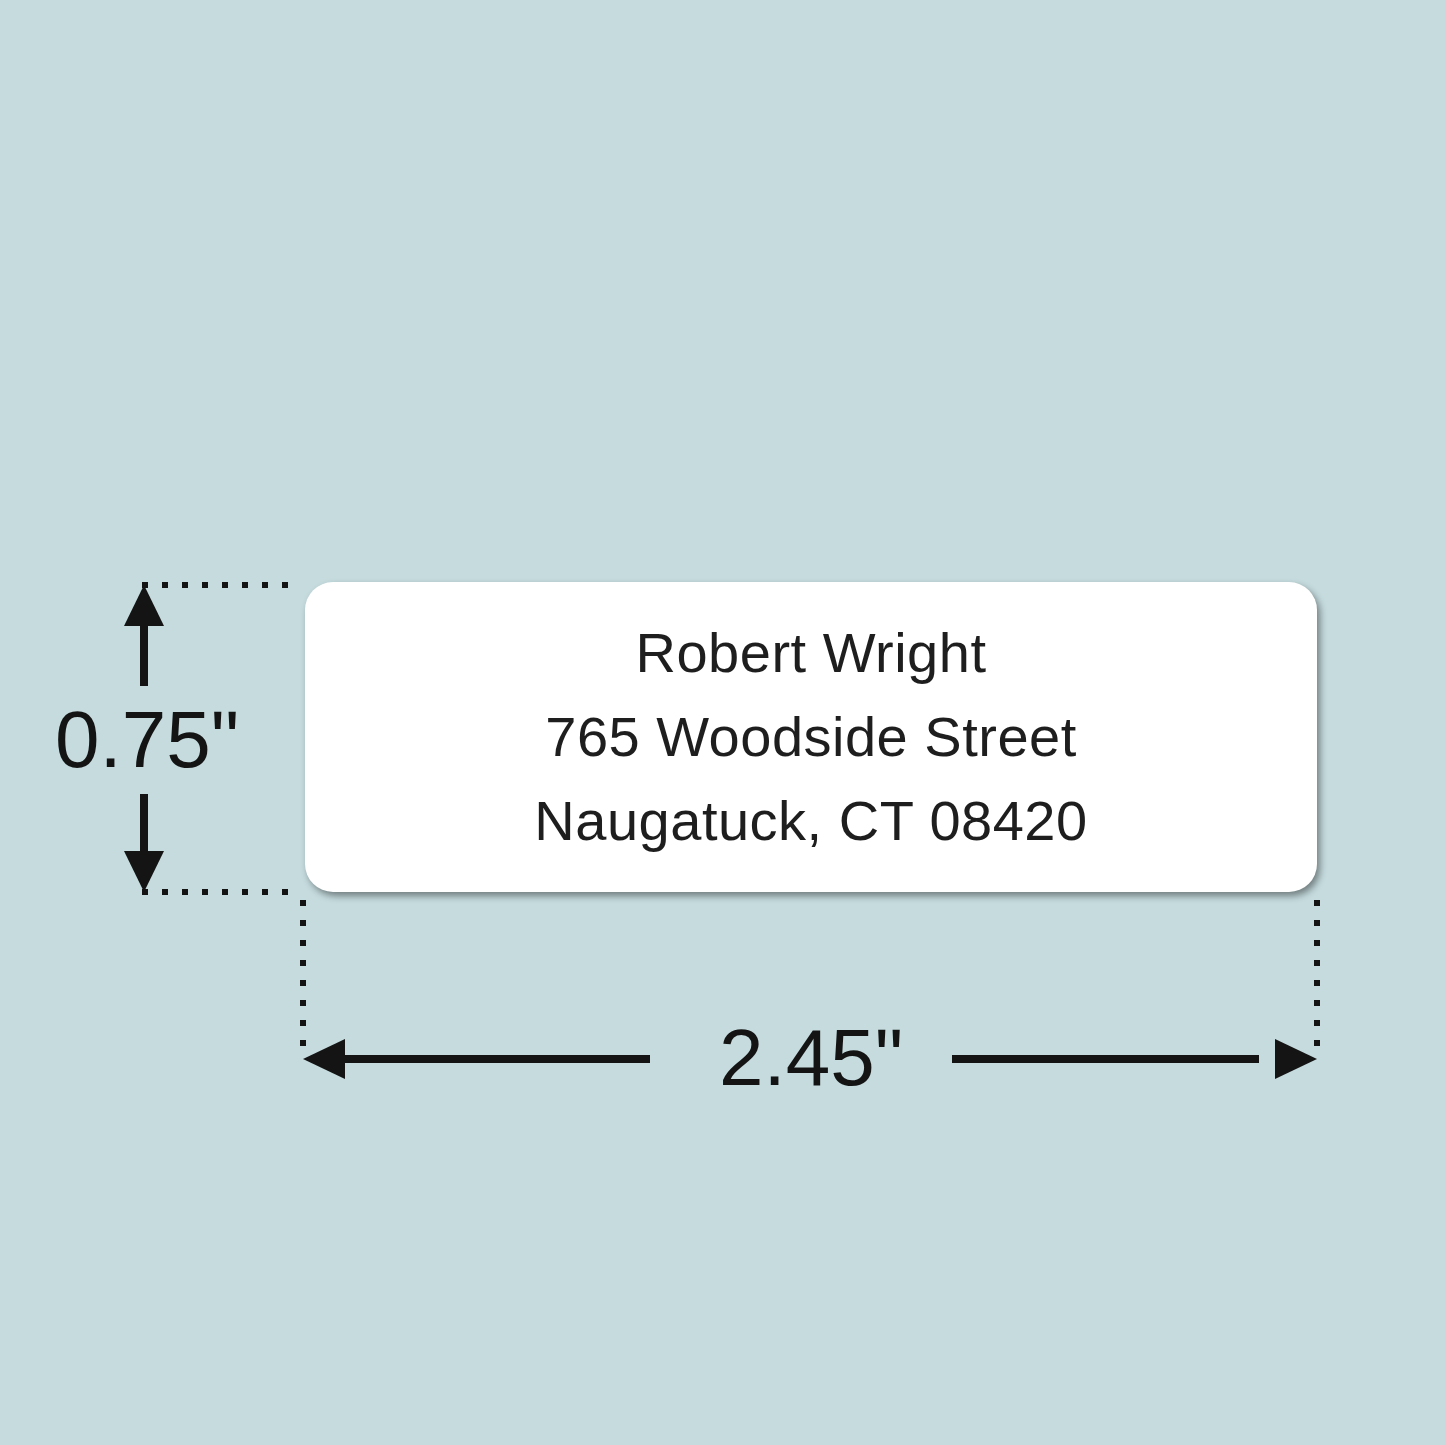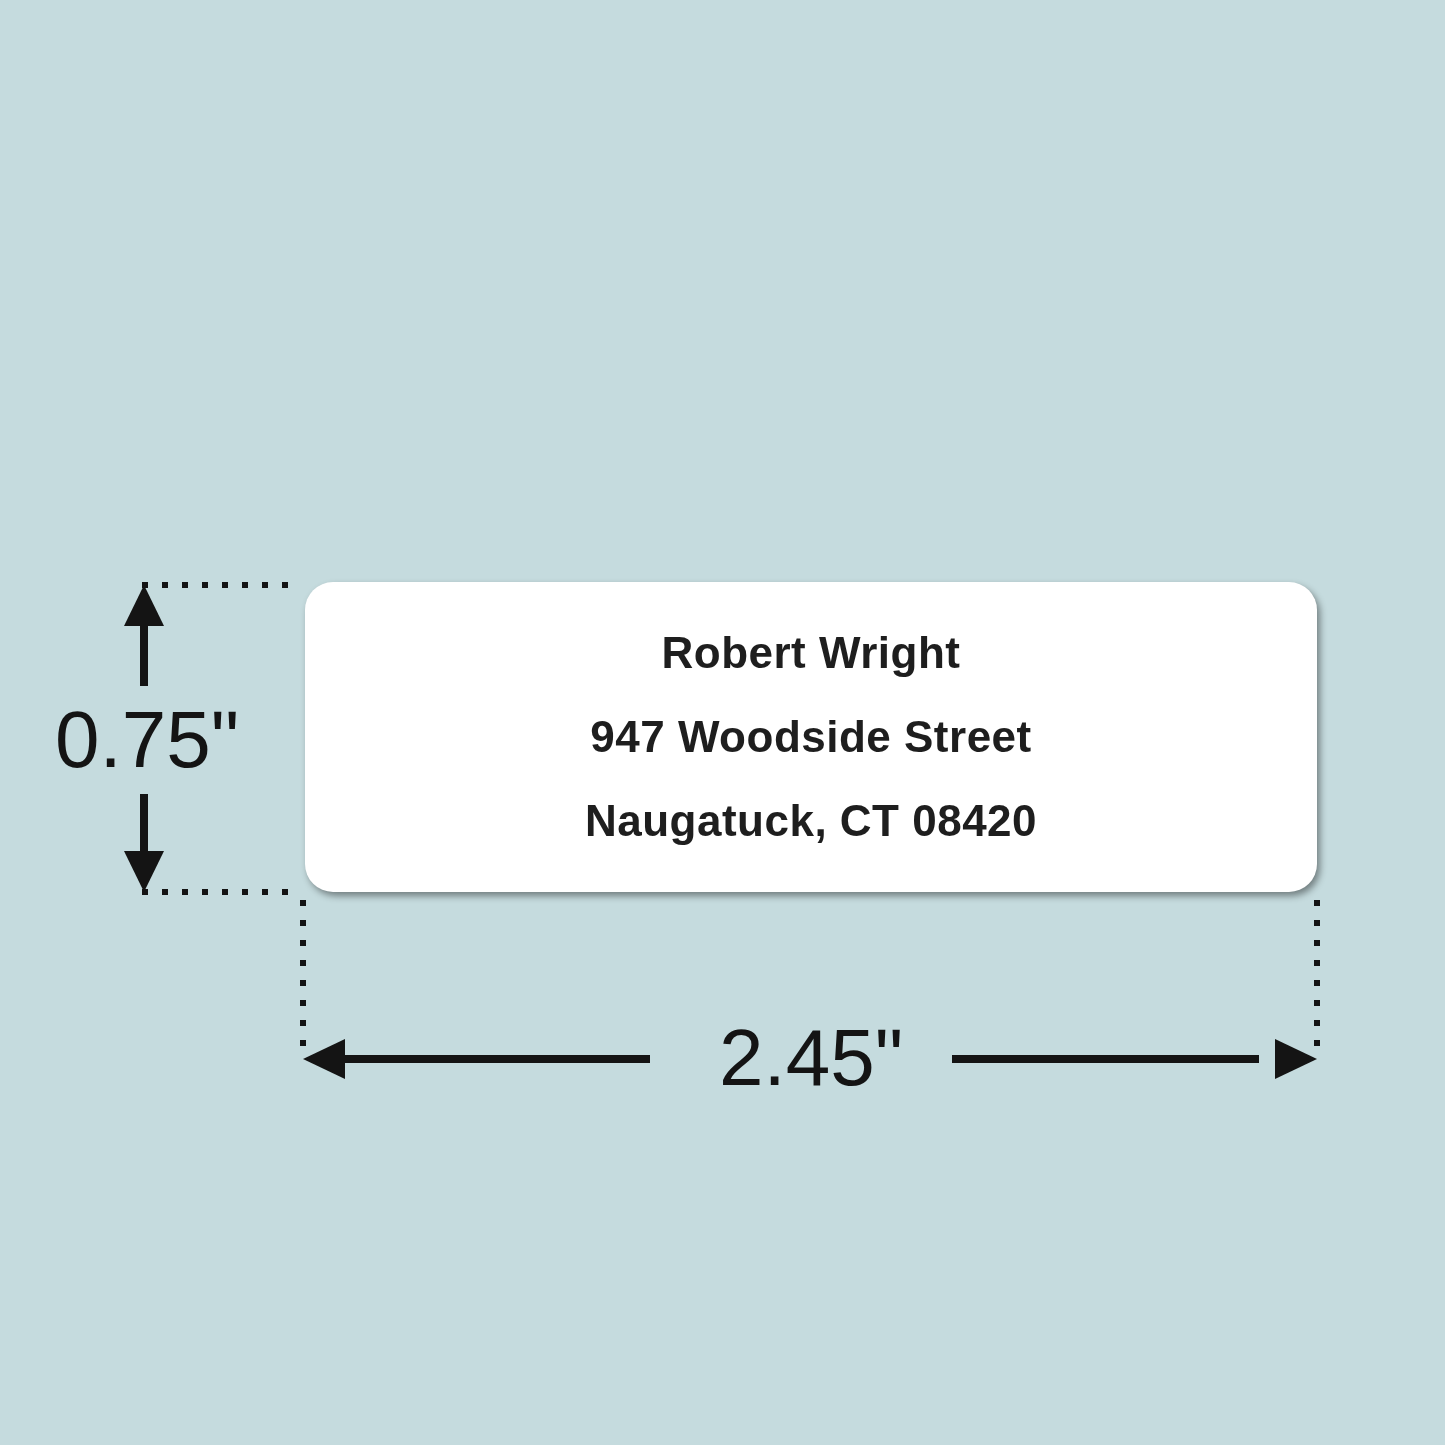--- a/index.html
+++ b/index.html
@@ -24,23 +24,23 @@
     height: 310px;
     background: #ffffff;
     border-radius: 28px;
     box-shadow: 3px 4px 7px rgba(0,0,0,0.42);
     display: flex;
     flex-direction: column;
     align-items: center;
     justify-content: center;
   }
   .address-line {
-    font-size: 44px;
+    font-size: 56px;
     line-height: 84px;
-    font-weight: 700;
+    font-weight: 400;
     letter-spacing: 0.5px;
     color: #1e1e1e;
     white-space: nowrap;
     text-align: center;
   }
 
   
   .dotted-h {
     position: absolute;
     height: 6px;
@@ -95,21 +95,21 @@
     white-space: nowrap;
   }
 </style>
 </head>
 <body>
 
 <div class="canvas">
 
   <div class="label-sticker">
     <div class="address-line">Robert Wright</div>
-    <div class="address-line">947 Woodside Street</div>
+    <div class="address-line">765 Woodside Street</div>
     <div class="address-line">Naugatuck, CT 08420</div>
   </div>
 
   <div class="dotted-h" style="left:142px; top:582px; width:153px;"></div>
   <div class="dotted-h" style="left:142px; top:889px; width:153px;"></div>
 
   <div class="arrowhead arrow-up" style="left:124px; top:585px;"></div>
   <div class="shaft-v" style="left:140px; top:622px; height:64px;"></div>
 
   <div class="dim-text" style="left:147px; top:740px;">0.75"</div>

